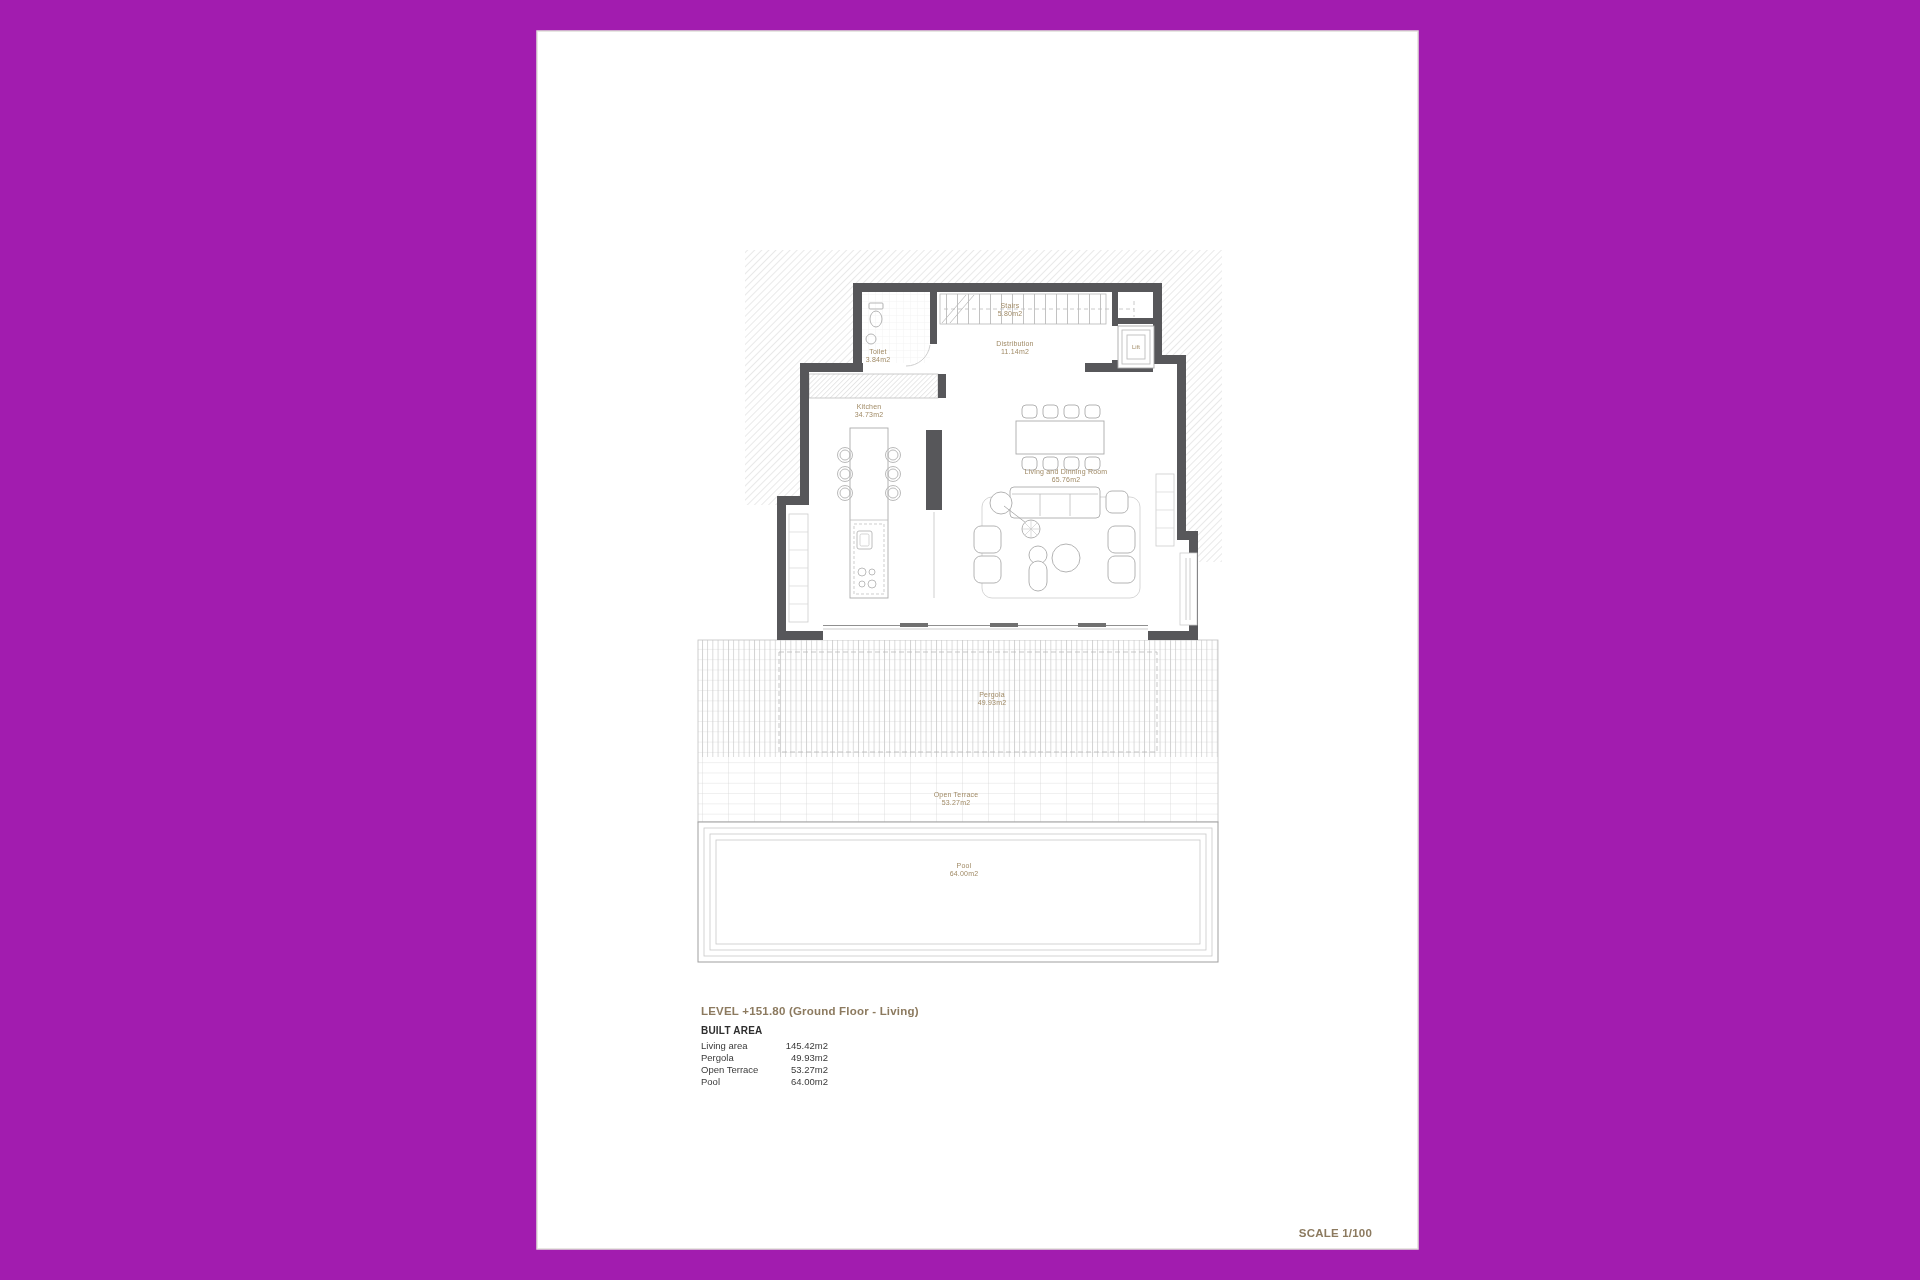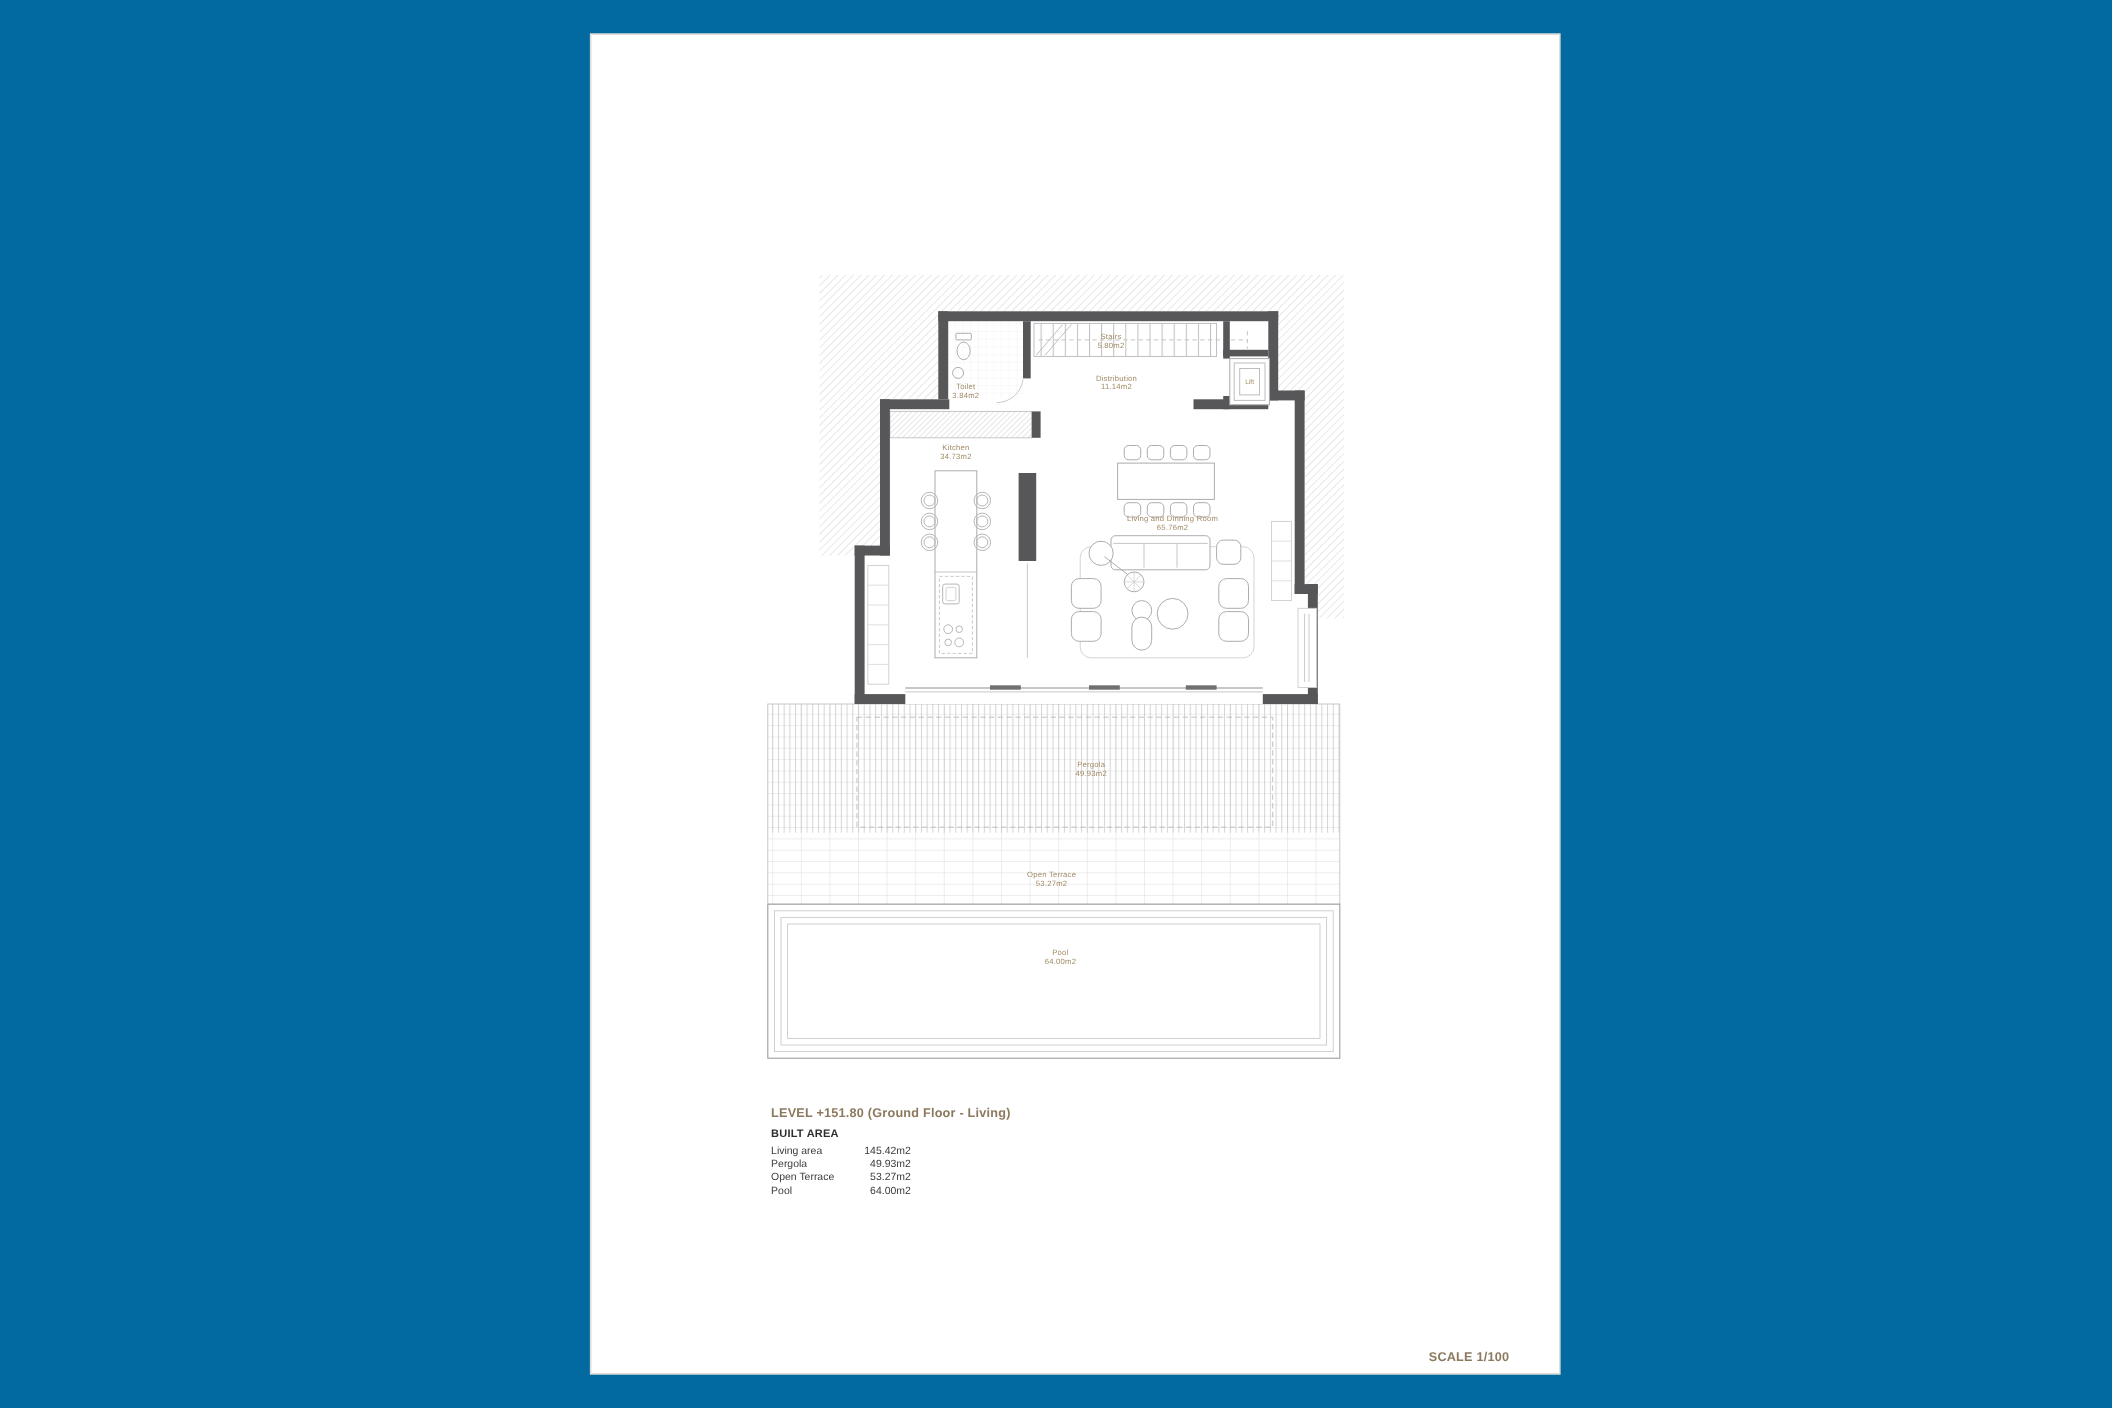--- a/index.html
+++ b/index.html
@@ -1,16 +1,16 @@
 <!DOCTYPE html>
 <html><head>
 <meta charset="utf-8">
 <style>
   html,body{margin:0;padding:0;background:#fafaf9;}
-  .stage{position:relative;width:1920px;height:1280px;overflow:hidden;background:#0369a1;}
+  .stage{position:relative;width:1920px;height:1280px;overflow:hidden;background:#a21caf;}
   svg{position:absolute;left:0;top:0;}
   .room-label{font-family:"Liberation Sans",sans-serif;font-size:7px;fill:#a08a65;text-anchor:middle;letter-spacing:.2px;}
   .lift-label{font-family:"Liberation Sans",sans-serif;font-size:6px;fill:#a08a65;text-anchor:middle;}
   .title-text{font-family:"Liberation Sans",sans-serif;font-size:11.5px;font-weight:bold;fill:#8c7a5f;letter-spacing:.2px;}
   .scale-text{font-family:"Liberation Sans",sans-serif;font-size:11.5px;font-weight:bold;fill:#8c7a5f;text-anchor:end;letter-spacing:.2px;}
   .ba-head{font-family:"Liberation Sans",sans-serif;font-size:10px;font-weight:bold;fill:#2e2e2e;letter-spacing:.2px;}
   .ba-label{font-family:"Liberation Sans",sans-serif;font-size:9.5px;fill:#3a3a3a;}
   .ba-value{font-family:"Liberation Sans",sans-serif;font-size:9.5px;fill:#3a3a3a;text-anchor:end;}
 </style>
 </head>

